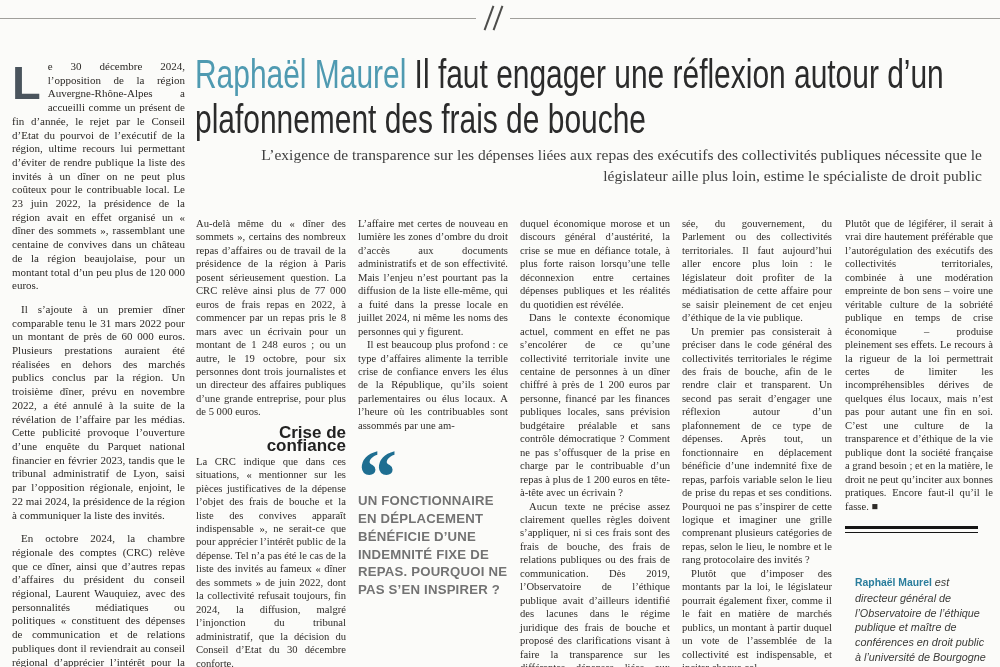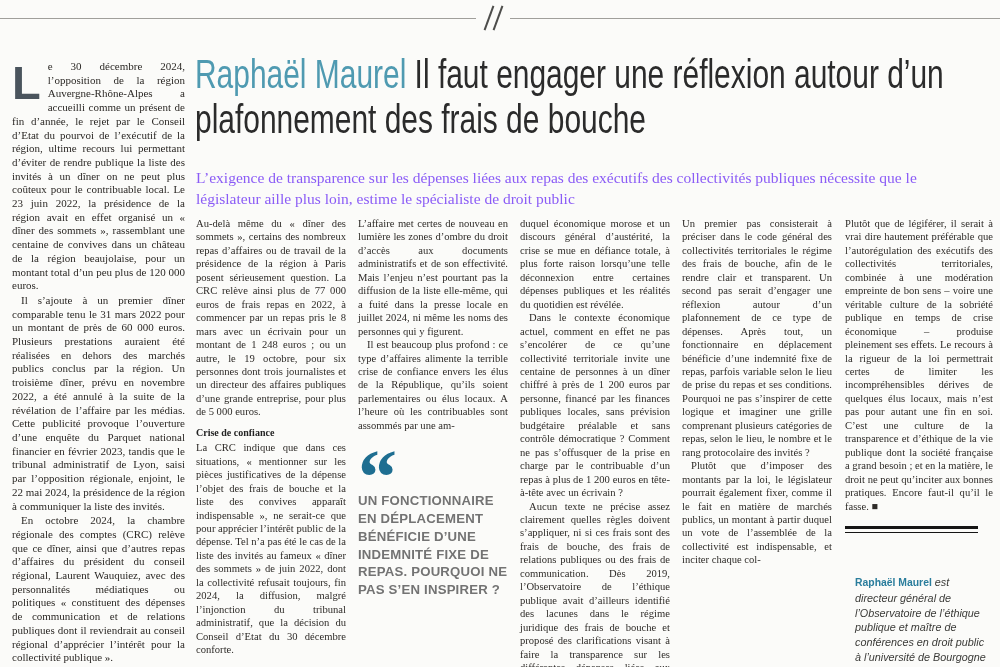--- a/index.html
+++ b/index.html
@@ -13,53 +13,53 @@
   .slashes { position:absolute; top:4px; left:476px; width:34px; height:28px; background:#fbfbf9; }
   .slash { position:absolute; top:1px; width:2px; height:26px; background:#4d4d4b; transform:rotate(20deg); }
   .slash.s1 { left:12px; } .slash.s2 { left:21px; }
 
   
   .lede {
     position:absolute; left:12px; top:60px; width:173px;
     font-size:11px; line-height:13.7px; text-align:justify; color:#2c2926;
   }
   .lede p { margin:0; }
-  .lede p + p { text-indent:9px; margin-top:1px; }
+  .lede p + p { text-indent:9px; margin-top:10px; }
   .drop-cap {
     float:left; font-family:"Liberation Sans", sans-serif; font-weight:bold;
     font-size:47px; line-height:38px; color:#4a545d; padding:4px 7px 1px 0;
   }
 
   
   .headline {
     position:absolute; left:195px; top:52px; width:1085px;
     transform:scaleX(0.73); transform-origin:0 0;
     font-family:"Liberation Sans", sans-serif; font-weight:400;
     font-size:41px; line-height:44.5px; color:#2b2b2b; letter-spacing:0px;
   }
   .headline .author { color:#4f9ab1; }
 
   
   .standfirst {
-    position:absolute; left:196px; top:168px; width:786px;
-    font-size:15.5px; line-height:20.5px; color:#8b5cf6; text-align:left;
+    position:absolute; left:196px; top:145px; width:786px;
+    font-size:15.5px; line-height:20.5px; color:#404040; text-align:right;
   }
 
   
   .col {
     position:absolute; top:217px; width:150px;
     font-size:10.6px; line-height:13.45px; text-align:justify; color:#2e2b28;
   }
   .col p { margin:0; }
   .col p + p { text-indent:9px; }
   #col1 { left:196px; } #col2 { left:358px; } #col3 { left:520px; }
   #col4 { left:682px; } #col5 { left:845px; width:148px; }
   .crosshead {
-    font-family:Liberation Serif, serif; font-weight:bold;
-    font-size:10px; margin:7px 0 2px 0; text-align:left; color:#222;
+    font-family:Liberation Sans, sans-serif; font-weight:bold;
+    font-size:17px; margin:7px 0 2px 0; text-align:right; color:#222;
   }
 
   
   .pull-quote { margin-top:16px; text-align:left; }
   .quote-mark {
     display:block; font-family:"Liberation Serif", serif; font-weight:bold;
     font-size:78px; line-height:58px; height:44px; color:#1e6e91; letter-spacing:-4px;
   }
   .pull-quote-text {
     font-family:"Liberation Sans", sans-serif; font-weight:bold;
@@ -116,20 +116,21 @@
     </div>
   </div>
 
   <div class="col" id="col3">
     <p>duquel économique morose et un discours général d’austérité, la crise se mue en défiance totale, à plus forte raison lorsqu’une telle déconnexion entre certaines dépenses publiques et les réalités du quotidien est révélée.</p>
     <p>Dans le contexte économique actuel, comment en effet ne pas s’encolérer de ce qu’une collectivité territoriale invite une centaine de personnes à un dîner chiffré à près de 1 200 euros par personne, financé par les finances publiques locales, sans prévision budgétaire préalable et sans contrôle démocratique ? Comment ne pas s’offusquer de la prise en charge par le contribuable d’un repas à plus de 1 200 euros en tête-à-tête avec un écrivain ?</p>
     <p>Aucun texte ne précise assez clairement quelles règles doivent s’appliquer, ni si ces frais sont des frais de bouche, des frais de relations publiques ou des frais de communication. Dès 2019, l’Observatoire de l’éthique publique avait d’ailleurs identifié des lacunes dans le régime juridique des frais de bouche et proposé des clarifications visant à faire la transparence sur les différentes dépenses liées aux repas de l’Ely-</p>
   </div>
 
   <div class="col" id="col4">
+    <p>sée, du gouvernement, du Parlement ou des collectivités territoriales. Il faut aujourd’hui aller encore plus loin : le législateur doit profiter de la médiatisation de cette affaire pour se saisir pleinement de cet enjeu d’éthique de la vie publique.</p>
     <p>Un premier pas consisterait à préciser dans le code général des collectivités territoriales le régime des frais de bouche, afin de le rendre clair et transparent. Un second pas serait d’engager une réflexion autour d’un plafonnement de ce type de dépenses. Après tout, un fonctionnaire en déplacement bénéficie d’une indemnité fixe de repas, parfois variable selon le lieu de prise du repas et ses conditions. Pourquoi ne pas s’inspirer de cette logique et imaginer une grille comprenant plusieurs catégories de repas, selon le lieu, le nombre et le rang protocolaire des invités ?</p>
     <p>Plutôt que d’imposer des montants par la loi, le législateur pourrait également fixer, comme il le fait en matière de marchés publics, un montant à partir duquel un vote de l’assemblée de la collectivité est indispensable, et inciter chaque col-</p>
   </div>
 
   <div class="col" id="col5">
     <p>Plutôt que de légiférer, il serait à vrai dire hautement préférable que l’autorégulation des exécutifs des collectivités territoriales, combinée à une modération empreinte de bon sens – voire une véritable culture de la sobriété publique en temps de crise économique – produise pleinement ses effets. Le recours à la rigueur de la loi permettrait certes de limiter les incompréhensibles dérives de quelques élus locaux, mais n’est pas pour autant une fin en soi. C’est une culture de la transparence et d’éthique de la vie publique dont la société française a grand besoin ; et en la matière, le droit ne peut qu’inciter aux bonnes pratiques. Encore faut-il qu’il le fasse. ■</p>
     <div class="bio-rule"></div>
     <div class="author-bio">
       <span class="name">Raphaël Maurel</span><span> est directeur général de l’Observatoire de l’éthique publique et maître de conférences en droit public à l’université de Bourgogne</span>
     </div>

